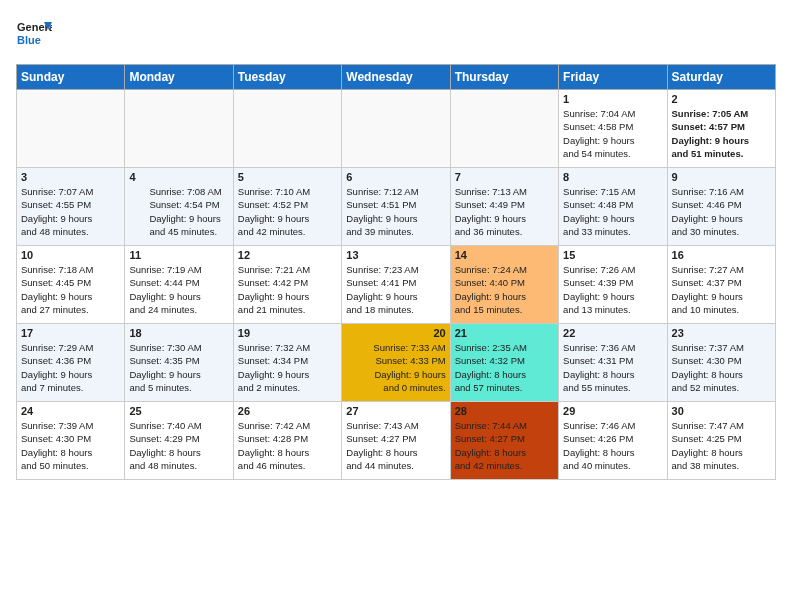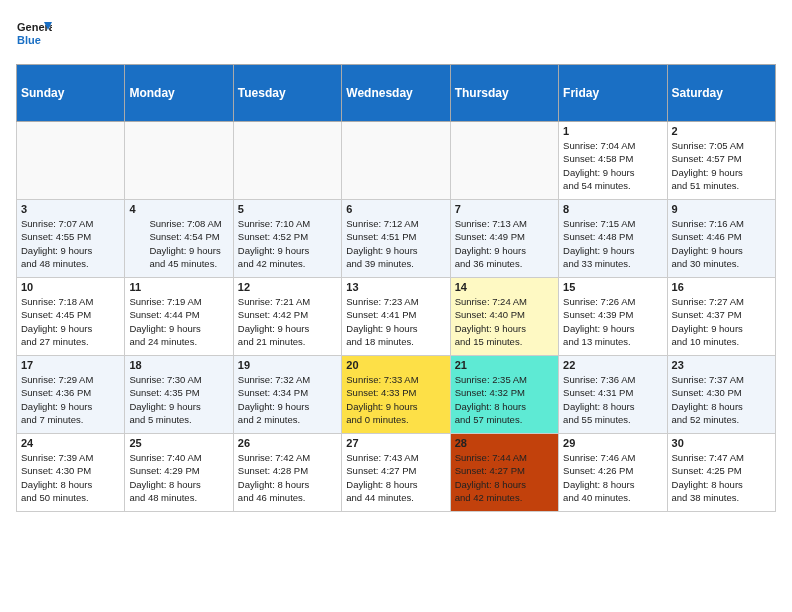--- a/index.html
+++ b/index.html
@@ -38,21 +38,21 @@
     }
     .calendar {
       width: 100%;
       border-collapse: collapse;
     }
     .calendar th {
       background: #1a6fc4;
       color: #fff;
       font-size: 12px;
       font-weight: bold;
-      padding: 21px 4px;
+      padding: 5px 4px;
       text-align: left;
       border: 1px solid #aaa;
     }
     .calendar td {
       border: 1px solid #ccc;
       vertical-align: top;
       padding: 3px 4px;
       font-size: 10px;
       color: #222;
       background: #fff;
@@ -118,21 +118,21 @@
           <td class="empty"></td>
           <td style="background: rgb(255, 255, 255);">
             <span class="day-num">1</span>
             <div class="day-info" style="white-space: pre-line;">Sunrise: 7:04 AM
 Sunset: 4:58 PM
 Daylight: 9 hours
 and 54 minutes.</div>
           </td>
           <td style="background: rgb(255, 255, 255);">
             <span class="day-num">2</span>
-            <div class="day-info" style="white-space: pre-line;">Sunrise: 7:05 AM
+            <div class="day-info" style="white-space: pre-line; font-weight: bold;">Sunrise: 7:05 AM
 Sunset: 4:57 PM
 Daylight: 9 hours
 and 51 minutes.</div>
           </td>
         </tr>
         <tr>
           <td style="background: rgb(240, 245, 251);">
             <span class="day-num">3</span>
             <div class="day-info" style="white-space: pre-line;">Sunrise: 7:07 AM
 Sunset: 4:55 PM
@@ -204,21 +204,21 @@
 Daylight: 9 hours
 and 21 minutes.</div>
           </td>
           <td style="background: rgb(255, 255, 255);">
             <span class="day-num">13</span>
             <div class="day-info" style="white-space: pre-line;">Sunrise: 7:23 AM
 Sunset: 4:41 PM
 Daylight: 9 hours
 and 18 minutes.</div>
           </td>
-          <td style="background: #fef9c3;">
+          <td style="background: #fdba74;">
             <span class="day-num">14</span>
             <div class="day-info" style="white-space: pre-line;">Sunrise: 7:24 AM
 Sunset: 4:40 PM
 Daylight: 9 hours
 and 15 minutes.</div>
           </td>
           <td style="background: rgb(255, 255, 255);">
             <span class="day-num">15</span>
             <div class="day-info" style="white-space: pre-line;">Sunrise: 7:26 AM
 Sunset: 4:39 PM
@@ -248,21 +248,21 @@
 Daylight: 9 hours
 and 5 minutes.</div>
           </td>
           <td style="background: rgb(240, 245, 251);">
             <span class="day-num">19</span>
             <div class="day-info" style="white-space: pre-line;">Sunrise: 7:32 AM
 Sunset: 4:34 PM
 Daylight: 9 hours
 and 2 minutes.</div>
           </td>
-          <td style="background: #fde047;">
+          <td style="background: #eab308; text-align: right;">
             <span class="day-num">20</span>
             <div class="day-info" style="white-space: pre-line;">Sunrise: 7:33 AM
 Sunset: 4:33 PM
 Daylight: 9 hours
 and 0 minutes.</div>
           </td>
           <td style="background: #5eead4;">
             <span class="day-num">21</span>
             <div class="day-info" style="white-space: pre-line;">Sunrise: 2:35 AM
 Sunset: 4:32 PM

